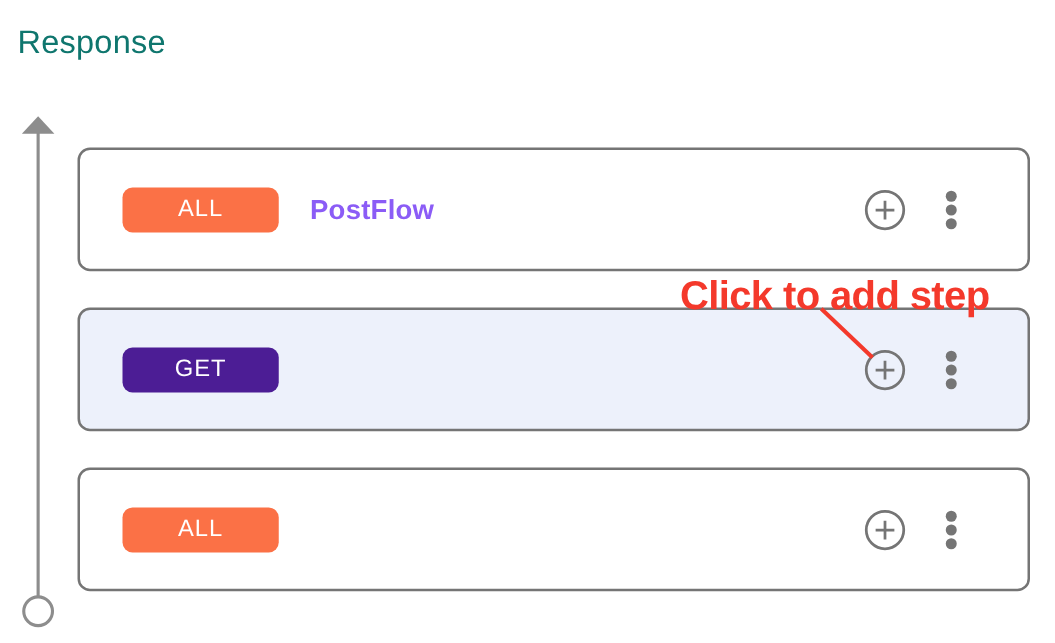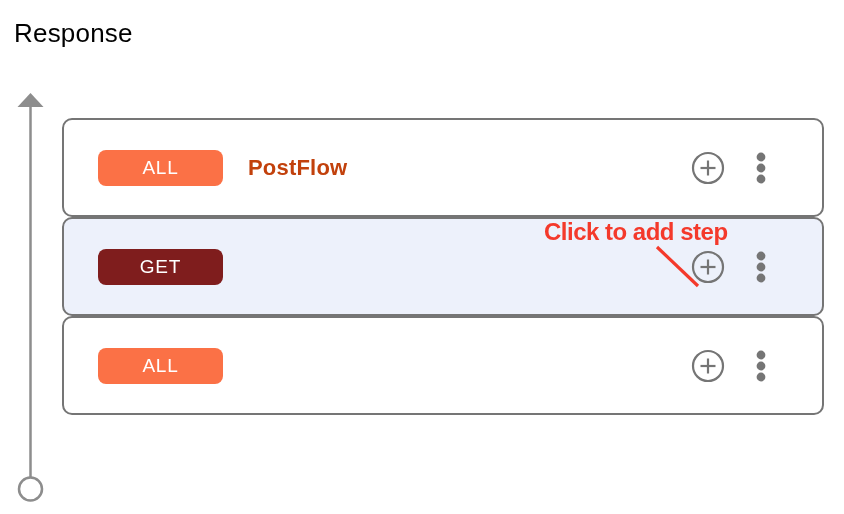--- a/index.html
+++ b/index.html
@@ -3,55 +3,55 @@
 <meta charset="utf-8">
 <style>
   * { margin:0; padding:0; box-sizing:border-box; }
   body { background:#ffffff; font-family:"Liberation Sans", sans-serif; }
   .screen {
     position:relative; width:844px; height:514px;
     background:#ffffff; overflow:hidden;
   }
   .page-title {
     position:absolute; left:14px; top:18px;
-    font-size:26px; font-weight:400; color:#000000; letter-spacing:0.2px;
+    font-size:26px; font-weight:400; color:#0f766e; letter-spacing:0.2px;
   }
   .rail-svg, .overlay-svg {
     position:absolute; left:0; top:0; width:844px; height:514px;
     pointer-events:none;
   }
   .rail-svg { z-index:1; }
   .overlay-svg { z-index:6; }
   .cards { position:absolute; left:62px; top:118px; width:762px; z-index:2; }
   .card {
     display:flex; align-items:center;
-    width:762px; height:99px; 
+    width:762px; height:99px; margin-bottom:29px;
     background:#ffffff; border:2px solid #757575; border-radius:10px;
     padding-left:34px; padding-right:56px;
     cursor:pointer;
   }
   .card.selected { background:#edf1fb; }
   .method-badge {
     width:125px; height:36px; border-radius:8px;
     display:flex; align-items:center; justify-content:center;
     color:#ffffff; font-size:19px; font-weight:500; letter-spacing:0.8px;
     flex:0 0 auto;
   }
   .step-name {
-    margin-left:25px; font-size:22px; font-weight:700; color:#c2410c;
+    margin-left:25px; font-size:22px; font-weight:700; color:#8b5cf6;
     letter-spacing:0.2px; white-space:nowrap;
   }
   .actions { margin-left:auto; display:flex; align-items:center; gap:31px; }
   .icon-btn {
     background:none; border:none; padding:0; cursor:pointer;
     display:flex; align-items:center; justify-content:center;
   }
   .annotation-label {
     position:absolute; left:544px; top:218px; z-index:7;
-    font-size:24px; font-weight:700; letter-spacing:-0.5px;
+    font-size:32px; font-weight:700; letter-spacing:-0.5px;
     white-space:nowrap; pointer-events:none;
   }
 </style>
 </head>
 <body>
 
 <div class="screen">
 
   <div class="page-title">Response</div>
 
@@ -80,21 +80,21 @@
           <svg width="10" height="32" viewBox="0 0 10 32">
             <circle cx="5" cy="5" r="4.4" fill="#757575"></circle>
             <circle cx="5" cy="16" r="4.4" fill="#757575"></circle>
             <circle cx="5" cy="27" r="4.4" fill="#757575"></circle>
           </svg>
         </button>
       </span>
     </div>
 
     <div class="card selected" style="background: rgb(237, 241, 251);">
-      <span class="method-badge" style="background: #7f1d1d;">GET</span>
+      <span class="method-badge" style="background: #4c1d95;">GET</span>
       <span class="actions">
         <button class="icon-btn">
           <svg width="34" height="34" viewBox="0 0 34 34">
             <circle cx="17" cy="17" r="15" fill="none" stroke="#757575" stroke-width="2.2"></circle>
             <line x1="17" y1="9.5" x2="17" y2="24.5" stroke="#757575" stroke-width="2.2"></line>
             <line x1="9.5" y1="17" x2="24.5" y2="17" stroke="#757575" stroke-width="2.2"></line>
           </svg>
         </button>
         <button class="icon-btn">
           <svg width="10" height="32" viewBox="0 0 10 32">

